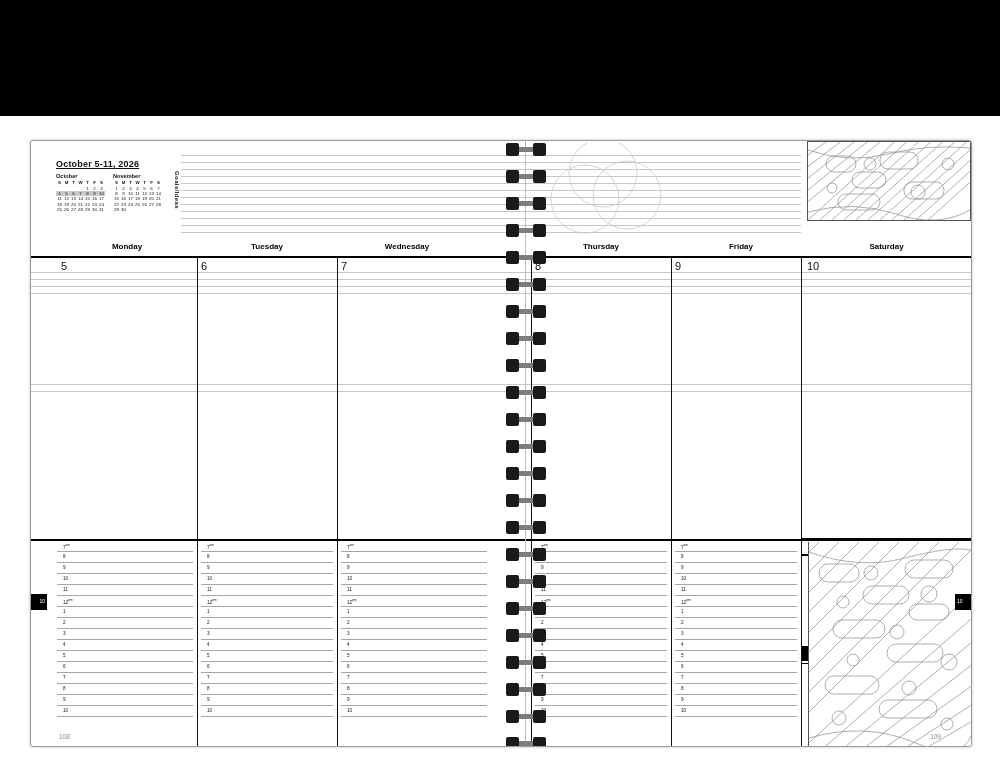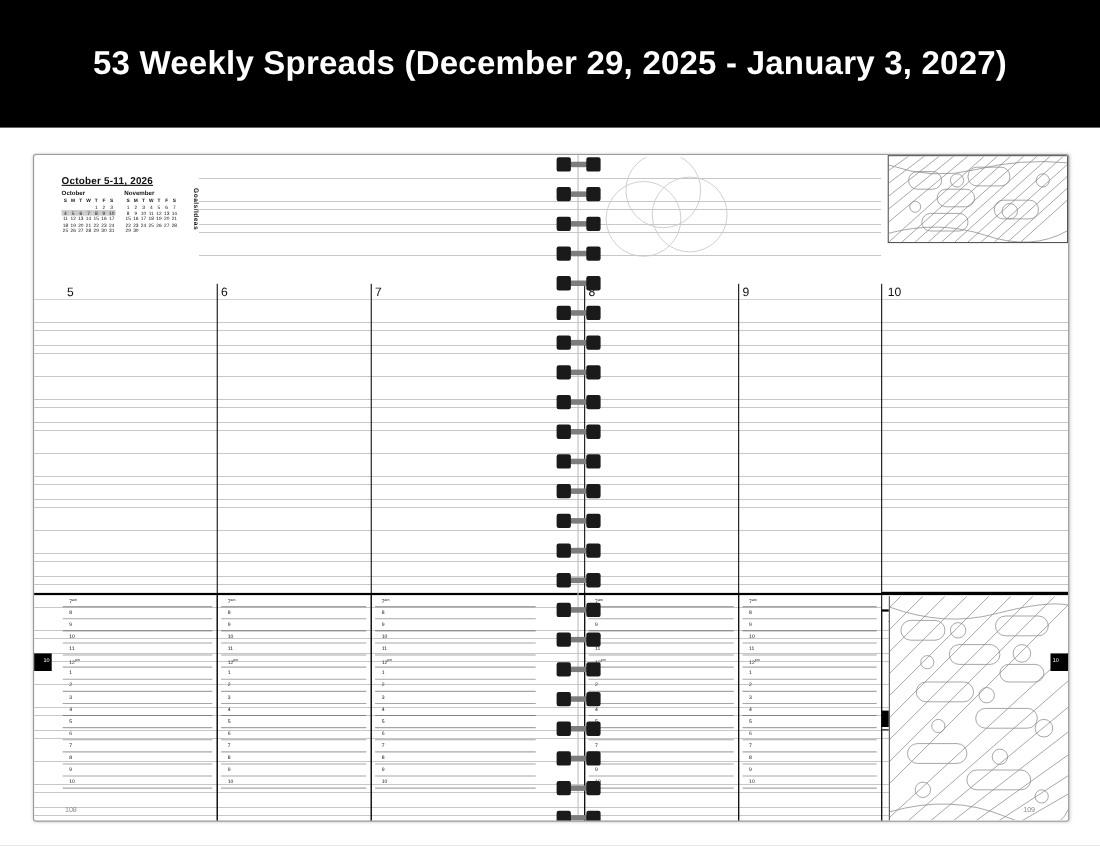--- a/index.html
+++ b/index.html
@@ -293,23 +293,20 @@
     left: 494px; top: 0;
     width: 1px; height: 605px;
     background: #bdbdbd;
   }
 </style>
 </head>
 <body>
 
 <div id="page">
 
-  <div id="banner">
-    <div id="banner-title">53 Weekly Spreads (December 29, 2025 - January 3, 2027)</div>
-  </div>
 
   <div id="sheet">
 
     <div id="spread">
 
       <div id="topband">
         <div class="rule-fill" style="left:150px; right:170px; top:14px; bottom:4px;"></div>
 
         <div id="week-label">October 5-11, 2026</div>
 
@@ -460,20 +457,28 @@
               <circle cx="110" cy="50" r="7"></circle>
               <circle cx="24" cy="46" r="5"></circle>
               <circle cx="140" cy="22" r="6"></circle>
               <path d="M0 8 q40 14 80 4 t82 -6"></path>
               <path d="M0 70 q46 -12 88 2 t74 -4"></path>
             </g>
           </svg>
         </div>
       </div>
 
+      <div id="dayheads">
+        <div class="dayhead" style="left:26px; width:140px;">Monday</div>
+        <div class="dayhead" style="left:166px; width:140px;">Tuesday</div>
+        <div class="dayhead" style="left:306px; width:140px;">Wednesday</div>
+        <div class="dayhead" style="left:500px; width:140px;">Thursday</div>
+        <div class="dayhead" style="left:640px; width:140px;">Friday</div>
+        <div class="dayhead" style="left:778px; width:155px;">Saturday</div>
+      </div>
 
       <div id="cols">
         <div class="rule-fill" style="top:14px;"></div>
 
         <div class="vline" style="left:166px;"></div>
         <div class="vline" style="left:306px;"></div>
         <div class="vline" style="left:500px;"></div>
         <div class="vline" style="left:640px;"></div>
         <div class="vline" style="left:770px;"></div>
 

